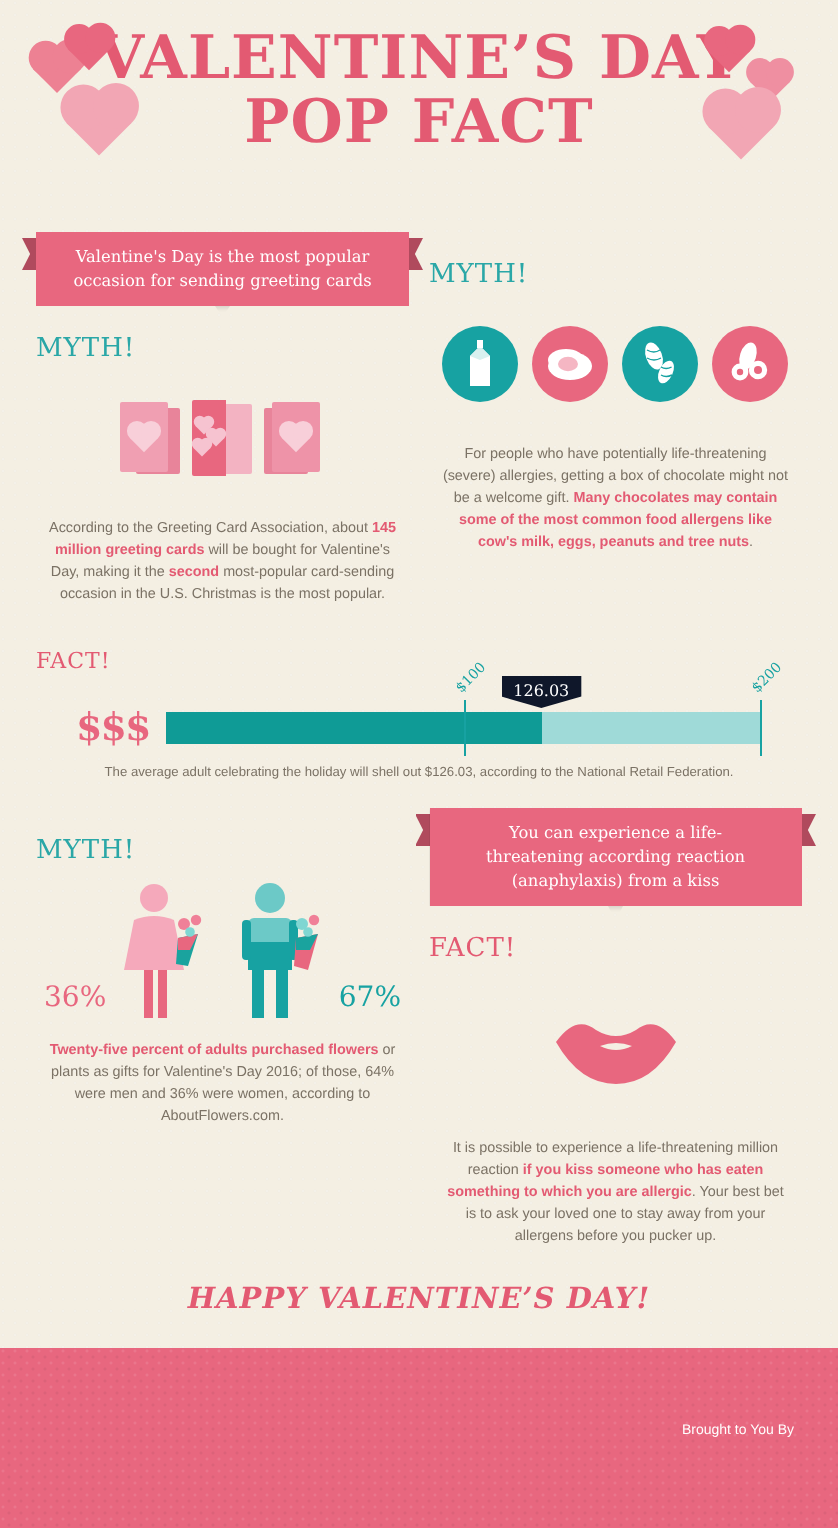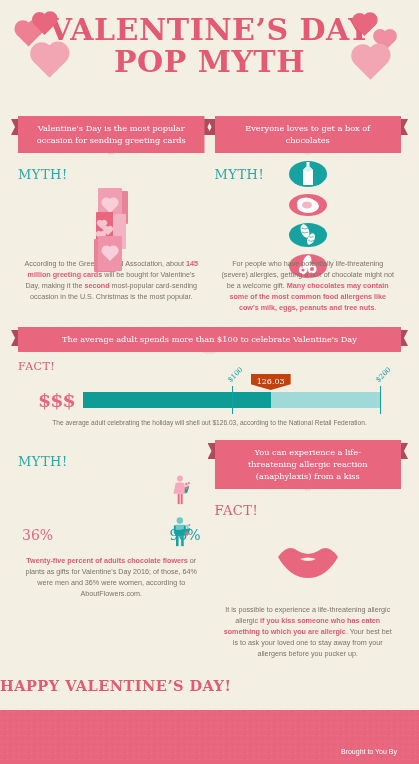--- a/index.html
+++ b/index.html
@@ -74,21 +74,21 @@
   .verdict {
     text-align: left;
     font-family: "DejaVu Serif", serif;
     font-size: 13px;
     letter-spacing: 0.5px;
     margin-top: 14px;
   }
   .verdict.myth { color: #2aa7a7; }
   .verdict.fact { color: #e35a72; }
 
-  .art { height: 62px; display: flex; align-items: center; justify-content: center; gap: 10px; margin-top: 6px; flex-direction: column; }
+  .art { height: 62px; display: flex; align-items: center; justify-content: center; gap: 10px; margin-top: 6px; }
 
   .body-text {
     font-size: 7.2px;
     line-height: 11px;
     text-align: center;
     color: #7b7265;
     padding: 0 6px;
     margin-top: 8px;
   }
   .body-text b { color: #e35a72; }
@@ -116,46 +116,47 @@
   .tick { position: absolute; top: -6px; width: 1px; height: 28px; background: #17a2a2; }
   .ticklabel {
     position: absolute; bottom: 100%; left: 0;
     font-family: "DejaVu Serif", serif; font-size: 7px; color: #17a2a2;
     transform: rotate(-45deg); transform-origin: left bottom; white-space: nowrap;
     margin-bottom: 2px;
   }
   .pin {
     position: absolute; bottom: 100%; margin-bottom: 2px;
     transform: translateX(-50%);
-    background: #c2410c; color: #fff;
+    background: #0f172a; color: #fff;
     font-family: "DejaVu Serif", serif; font-size: 8px;
     padding: 3px 6px 4px;
     clip-path: polygon(0 0, 100% 0, 100% 64%, 50% 100%, 0 64%);
     min-width: 34px; text-align: center;
   }
   .caption {
     text-align: center; font-size: 6.6px; color: #7b7265;
     margin-top: 8px; padding: 0 22px;
   }
 
   
   .people { display: flex; align-items: flex-end; justify-content: center; gap: 12px; position: relative; }
   .pct { font-family: "DejaVu Serif", serif; font-size: 14px; position: absolute; bottom: 4px; }
   .pct.left { color: #e8677f; left: 4px; }
   .pct.right { color: #17a2a2; right: 4px; }
 
   
   .closer {
-    text-align: left;
+    text-align: center;
     font-family: "DejaVu Serif", serif;
     font-weight: bold;
     color: #e35a72;
     font-size: 14.5px;
     letter-spacing: 0.5px;
     padding: 18px 0 16px;
+    font-style: italic;
   }
 
   
   .footer {
     background: #e8677f;
     color: #fff;
     height: 124px;
     position: relative;
     padding: 20px;
     background-image:
@@ -198,21 +199,21 @@
         <div class="c2"></div>
       </div>
     <div class="heartx" style="right:37px; top:52px; width:23px; height:23px; color:#f2a6b4;">
         <div class="body"></div>
         <div class="c1"></div>
         <div class="c2"></div>
       </div>
 
     <div class="title">
       <span>VALENTINE’S DAY</span>
-      <span class="l2">POP MYTH</span>
+      <span class="l2">POP FACT</span>
     </div>
   </div>
 
   <div class="row">
 
     <div class="panel">
       <div class="banner-wrap">
         <div class="tail left"></div>
         <div class="tail right"></div>
         <div class="banner">Valentine's Day is the most popular occasion for sending greeting cards</div>
@@ -254,25 +255,20 @@
               <div class="body"></div>
               <div class="c1"></div>
               <div class="c2"></div>
             </div>
         </div>
       </div>
       <div class="body-text"><span>According to the Greeting Card Association, about </span><b>145 million greeting cards</b><span> will be bought for Valentine's Day, making it the </span><b>second</b><span> most-popular card-sending occasion in the U.S. Christmas is the most popular.</span></div>
     </div>
 
     <div class="panel">
-      <div class="banner-wrap">
-        <div class="tail left"></div>
-        <div class="tail right"></div>
-        <div class="banner">Everyone loves to get a box of chocolates</div>
-      </div>
       <div class="verdict myth">MYTH!</div>
       <div class="art allergens">
         <div class="circ teal">
           <svg width="22" height="26" viewBox="0 0 22 26">
               <path d="M6 9 L6 24 L16 24 L16 9 L11 4 Z" fill="#fff"></path>
               <path d="M6 9 L11 4 L16 9 L11 11 Z" fill="#d8f0ef"></path>
               <rect x="9.5" y="1" width="3" height="4" fill="#fff"></rect>
             </svg>
         </div>
         <div class="circ pink">
@@ -305,25 +301,20 @@
               <circle cx="7" cy="16" r="1.6" fill="#e8677f"></circle>
             </svg>
         </div>
       </div>
       <div class="body-text"><span>For people who have potentially life-threatening (severe) allergies, getting a box of chocolate might not be a welcome gift. </span><b>Many chocolates may contain some of the most common food allergens like cow's milk, eggs, peanuts and tree nuts</b><span>.</span></div>
     </div>
   </div>
 
   <div class="row" style="margin-top:14px;">
     <div class="panel">
-      <div class="banner-wrap">
-        <div class="tail left"></div>
-        <div class="tail right"></div>
-        <div class="banner">The average adult spends more than $100 to celebrate Valentine's Day</div>
-      </div>
       <div class="verdict fact" style="font-size:11px; margin-top:8px;">FACT!</div>
 
       <div class="money-row">
         <div class="dollars">$$$</div>
         <div class="bar">
           <div class="fill" id="bar-fill" style="width: 63.015%;"></div>
           <div class="tick" id="tick-100" style="left: 50%;">
             <div class="ticklabel">$100</div>
           </div>
           <div class="tick" id="tick-200" style="left: calc(100% - 1px);">
@@ -360,39 +351,39 @@
           <rect x="4" y="19" width="4.5" height="20" rx="2" fill="#17a2a2"></rect>
           <rect x="27.5" y="19" width="4.5" height="20" rx="2" fill="#17a2a2"></rect>
           <rect x="9" y="44" width="6" height="24" fill="#17a2a2"></rect>
           <rect x="21" y="44" width="6" height="24" fill="#17a2a2"></rect>
           <path d="M31 28 L42 26 L37 44 L30 42 Z" fill="#e8677f"></path>
           <path d="M31 28 L42 26 L38 34 L31 34 Z" fill="#1aa39e"></path>
           <circle cx="34" cy="21" r="3" fill="#7fd6d2"></circle>
           <circle cx="40" cy="19" r="2.6" fill="#f08098"></circle>
           <circle cx="37" cy="25" r="2.4" fill="#7fd6d2"></circle>
         </svg>
-        <div class="pct right">96%</div>
-      </div>
-      <div class="body-text"><b>Twenty-five percent of adults chocolate flowers</b><span> or plants as gifts for Valentine's Day 2016; of those, 64% were men and 36% were women, according to AboutFlowers.com.</span></div>
+        <div class="pct right">67%</div>
+      </div>
+      <div class="body-text"><b>Twenty-five percent of adults purchased flowers</b><span> or plants as gifts for Valentine's Day 2016; of those, 64% were men and 36% were women, according to AboutFlowers.com.</span></div>
     </div>
 
     <div class="panel">
       <div class="banner-wrap">
         <div class="tail left"></div>
         <div class="tail right"></div>
-        <div class="banner">You can experience a life-threatening allergic reaction (anaphylaxis) from a kiss</div>
+        <div class="banner">You can experience a life-threatening according reaction (anaphylaxis) from a kiss</div>
       </div>
       <div class="verdict fact">FACT!</div>
       <div class="art" style="height:72px;">
         <svg width="64" height="40" viewBox="0 0 64 40">
           <path d="M2 17 Q12 3 22 11 Q32 17 42 11 Q52 3 62 17 Q50 38 32 38 Q14 38 2 17 Z" fill="#e8677f"></path>
           <path d="M24 19 Q32 16 40 19 Q32 23 24 19 Z" fill="#f4efe3"></path>
         </svg>
       </div>
-      <div class="body-text"><span>It is possible to experience a life-threatening allergic allergic </span><b>if you kiss someone who has eaten something to which you are allergic</b><span>. Your best bet is to ask your loved one to stay away from your allergens before you pucker up.</span></div>
+      <div class="body-text"><span>It is possible to experience a life-threatening million reaction </span><b>if you kiss someone who has eaten something to which you are allergic</b><span>. Your best bet is to ask your loved one to stay away from your allergens before you pucker up.</span></div>
     </div>
   </div>
 
   <div class="closer">HAPPY VALENTINE’S DAY!</div>
 
   <div class="footer">
 
     <div class="brought">Brought to You By</div>
 
   </div>

